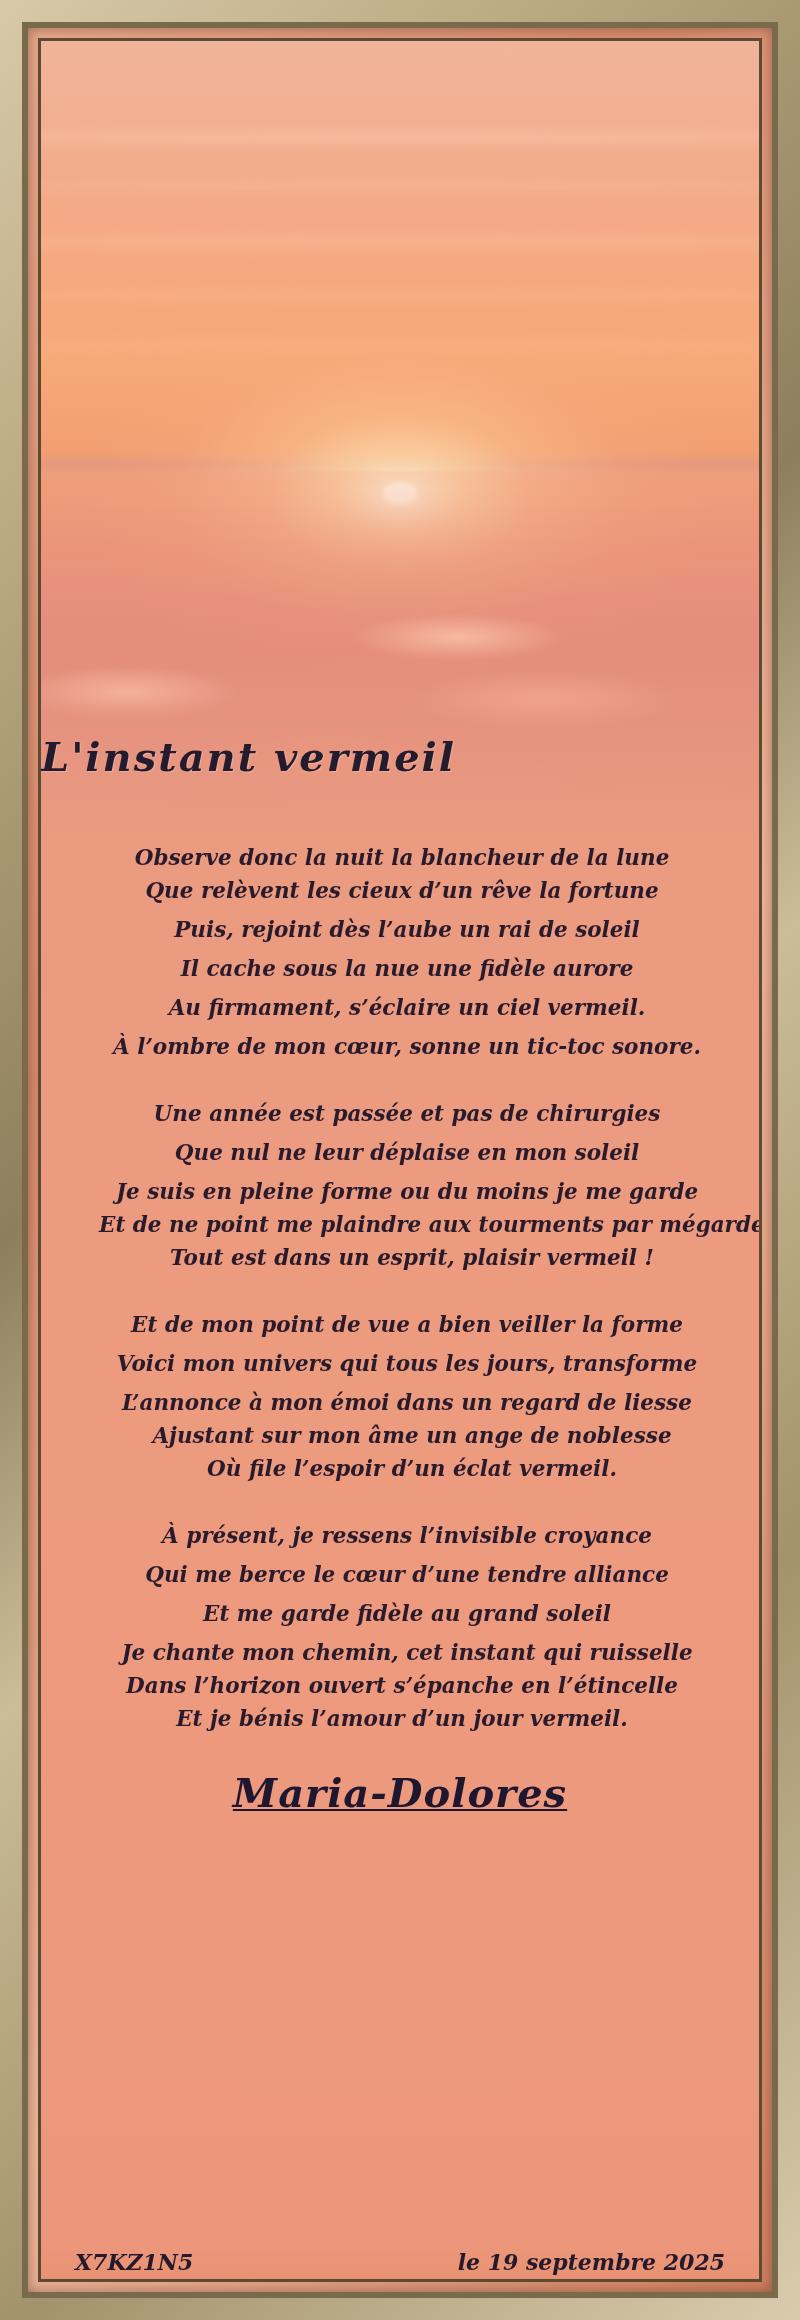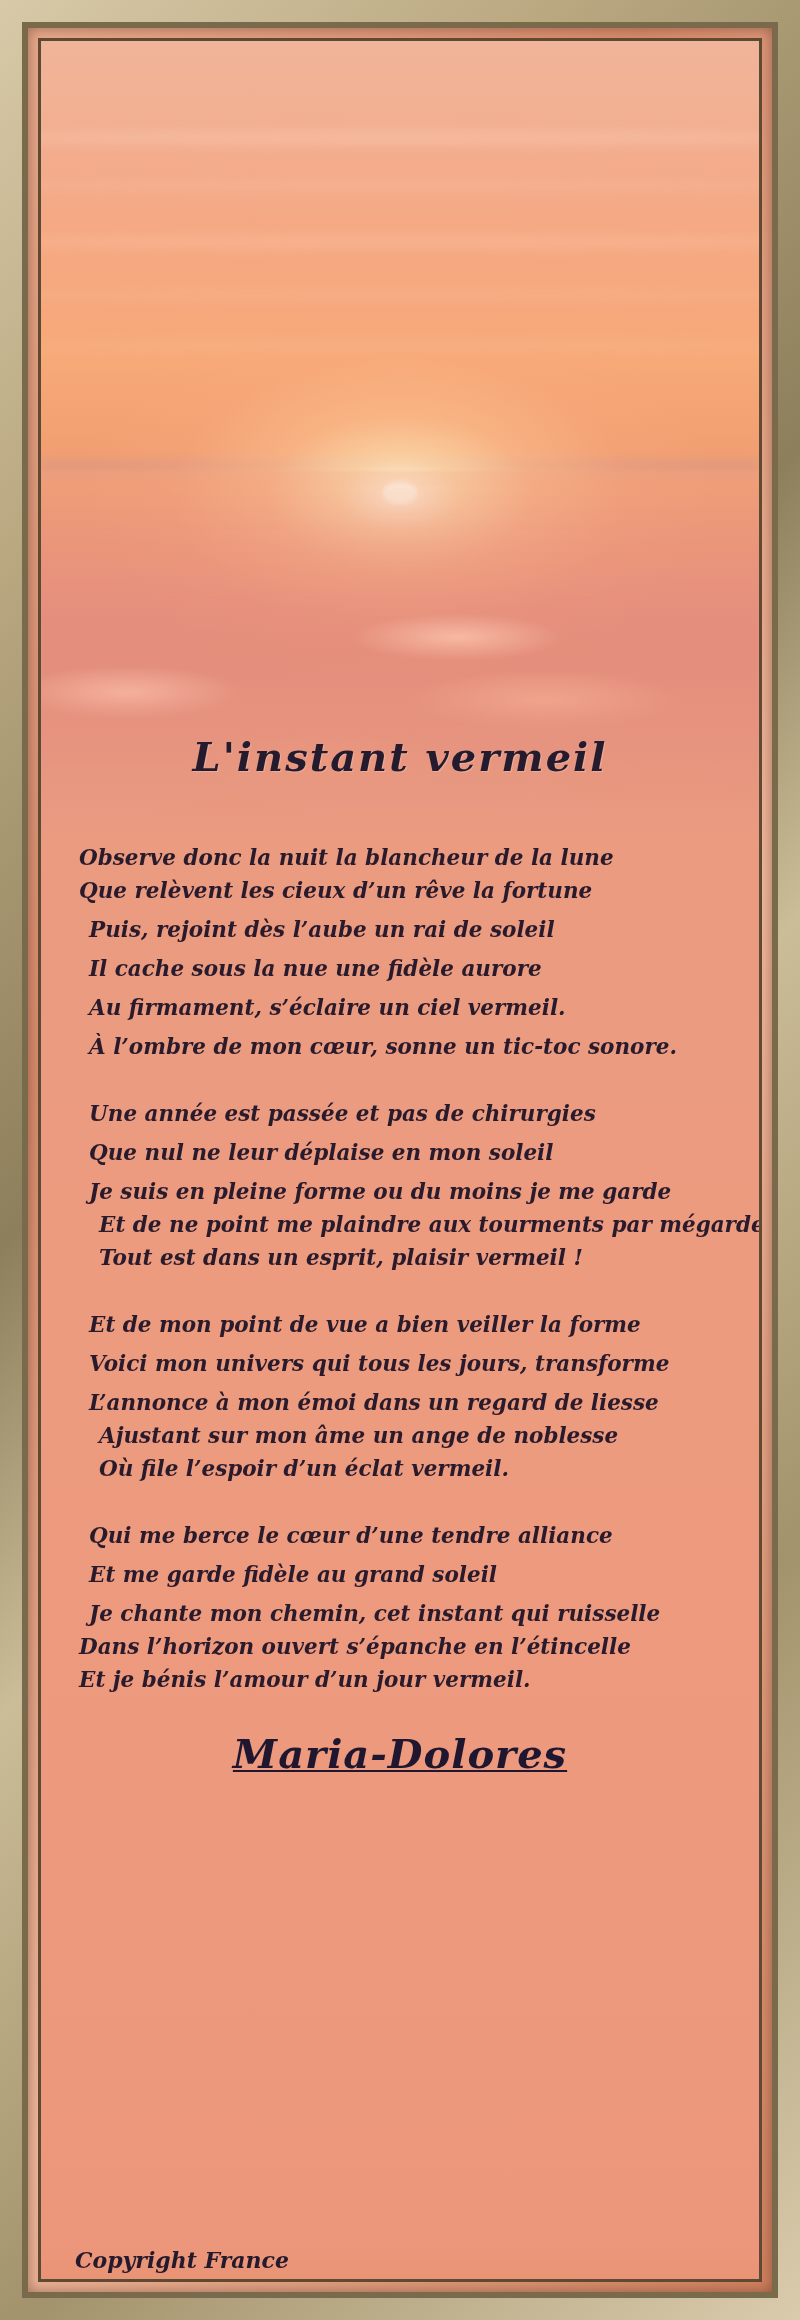--- a/index.html
+++ b/index.html
@@ -152,33 +152,34 @@
     background: linear-gradient(180deg, #ea9b80 0%, #ed9b7f 40%, #ec977c 100%);
     padding: 0 34px 10px 34px;
     min-height: 1390px;
   }
 
   .poem-title {
     position: absolute;
     top: -108px;
     left: 0;
     right: 0;
-    text-align: center;
+    text-align: left;
     font-family: "DejaVu Serif", serif;
     font-style: italic;
     font-weight: bold;
     font-size: 40px;
     letter-spacing: 2px;
     color: #241c2e;
     text-shadow: 1px 1px 1px rgba(255,220,200,0.35);
   }
 
   .stanza {
     margin: 0 0 34px 0;
     padding: 0;
+    text-align: center;
   }
   .verse {
     font-family: "DejaVu Serif", serif;
     font-style: italic;
     font-weight: bold;
     font-size: 21.5px;
     line-height: 33px;
     color: #2a1b2c;
     white-space: nowrap;
   }
@@ -262,32 +263,32 @@
 
         <div class="stanza">
           <div class="verse indent-1">Et de mon point de vue a bien veiller la forme</div>
           <div class="verse indent-1">Voici mon univers qui tous les jours, transforme</div>
           <div class="verse indent-1">L’annonce à mon émoi dans un regard de liesse</div>
           <div class="verse indent-2">Ajustant sur mon âme un ange de noblesse</div>
           <div class="verse indent-2">Où file l’espoir d’un éclat vermeil.</div>
         </div>
 
         <div class="stanza">
+          <div class="verse indent-1">À présent, je ressens l’invisible croyance</div>
           <div class="verse indent-1">Qui me berce le cœur d’une tendre alliance</div>
           <div class="verse indent-1">Et me garde fidèle au grand soleil</div>
           <div class="verse indent-1">Je chante mon chemin, cet instant qui ruisselle</div>
           <div class="verse indent-0">Dans l’horizon ouvert s’épanche en l’étincelle</div>
           <div class="verse indent-0">Et je bénis l’amour d’un jour vermeil.</div>
         </div>
 
         <div class="signature">Maria-Dolores</div>
       </div>
 
       <div class="footer">
-        <span class="copyright">Copyright France</span>
         <div class="footer-row">
           <span class="code">X7KZ1N5</span>
           <span class="date">le 19 septembre 2025</span>
         </div>
       </div>
 
     </div>
   </div>
 </div>
 

